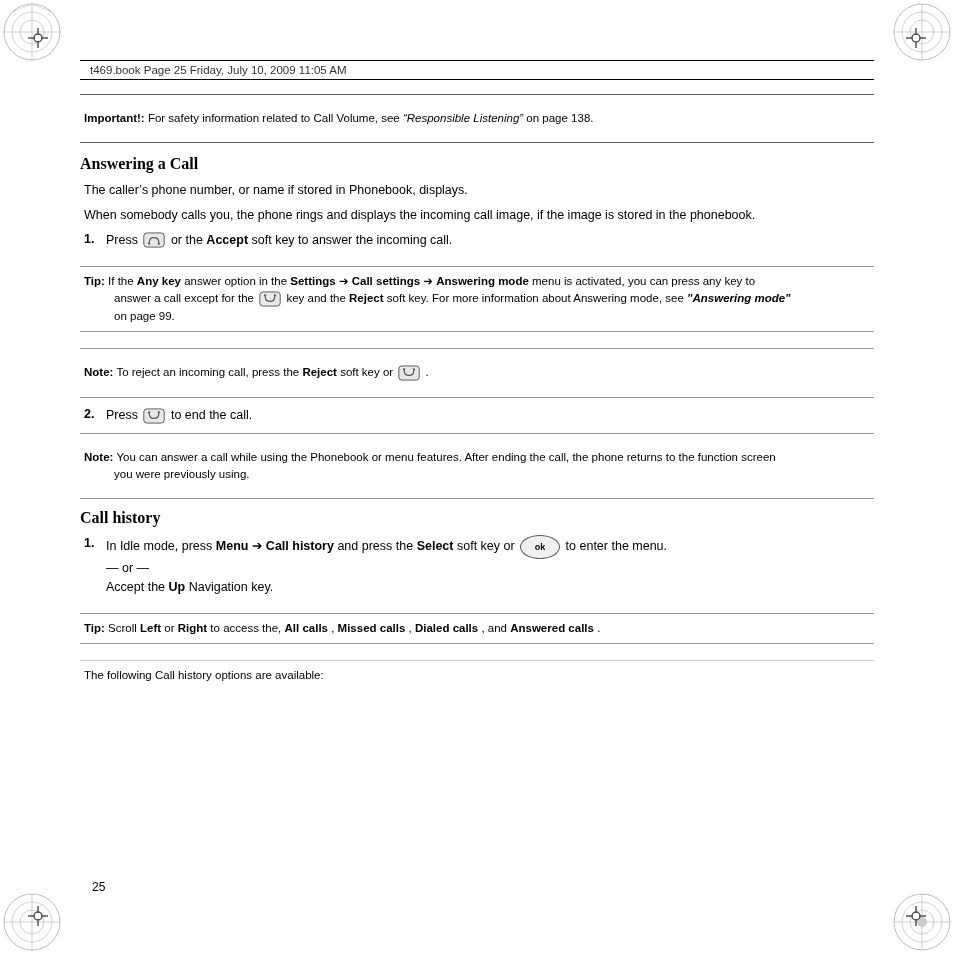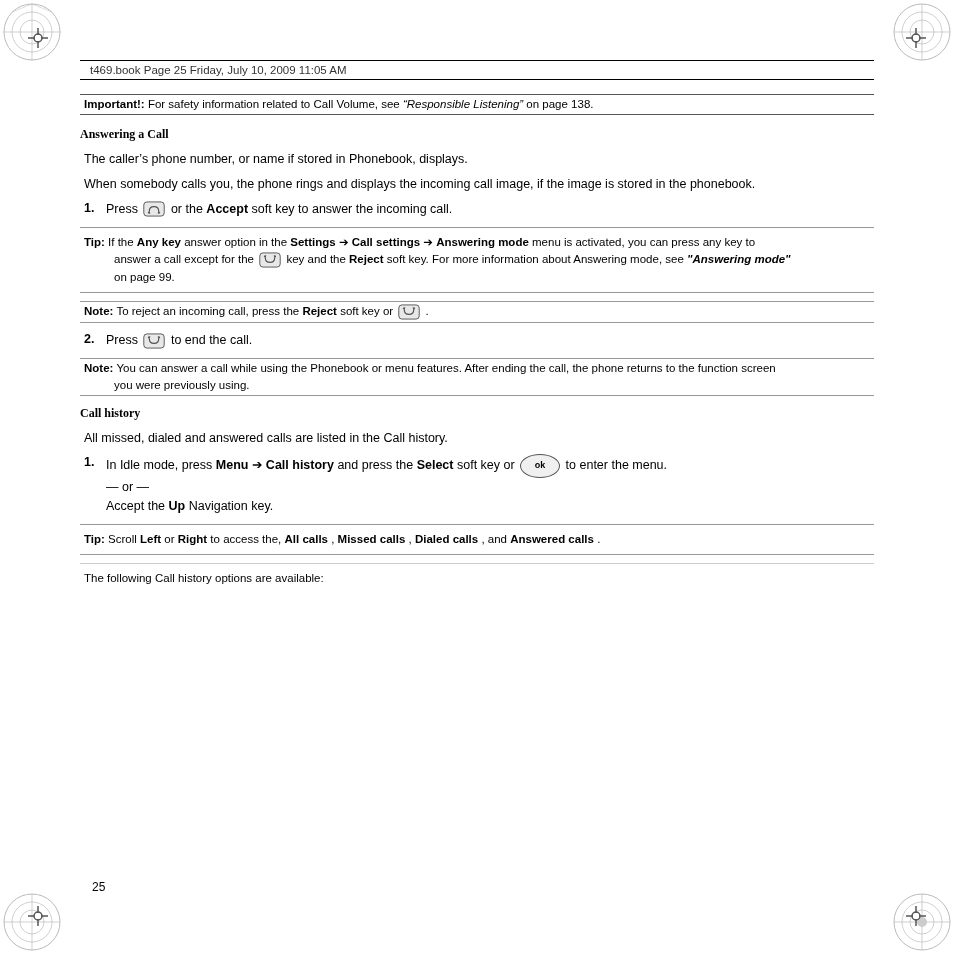--- a/index.html
+++ b/index.html
@@ -58,21 +58,21 @@
       font-size: 11.5px;
     }
 
     .header-bar .book-info {
       font-size: 11.5px;
       color: #333;
       padding-left: 10px;
     }
 
     .section-title {
-      font-size: 12px;
+      font-size: 16px;
       font-weight: bold;
       font-family: 'Times New Roman', Times, serif;
       margin-bottom: 8px;
       margin-top: 10px;
     }
 
     .body-text {
       font-size: 12.5px;
       line-height: 1.5;
       margin-bottom: 6px;
@@ -96,30 +96,30 @@
     .numbered-item .content {
       font-size: 12.5px;
       line-height: 1.5;
       flex: 1;
     }
 
     .tip-box {
       border-top: 1px solid #999;
       border-bottom: 1px solid #999;
       padding: 6px 4px;
-      margin: 8px 0;
+      margin: 16px 0;
       font-size: 11.5px;
       line-height: 1.5;
       background: #fff;
     }
 
     .note-box {
       border-top: 1px solid #999;
       border-bottom: 1px solid #999;
-      padding: 1px 4px;
+      padding: 15px 4px;
       margin: 8px 0;
       font-size: 11.5px;
       line-height: 1.5;
       background: #fff;
     }
 
     .bold { font-weight: bold; }
     .italic { font-style: italic; }
 
     
@@ -349,21 +349,20 @@
       <span class="bold">Note:</span>
       <span> You can answer a call while using the Phonebook or menu features. After ending the call, the phone returns to the function screen</span>
       <br>
       <span style="padding-left: 30px; display: inline-block;">you were previously using.</span>
     </div>
   </div>
 
   <div style="margin-top: 10px;">
     <div class="section-title">Call history</div>
 
-    <div class="body-text">All missed, dialed and answered calls are listed in the Call history.</div>
 
     <div class="numbered-item">
       <span class="num">1.</span>
       <span class="content">
         <span>In Idle mode, press </span>
         <span class="bold">Menu</span>
         <span> ➔ </span>
         <span class="bold">Call history</span>
         <span> and press the </span>
         <span class="bold">Select</span>

